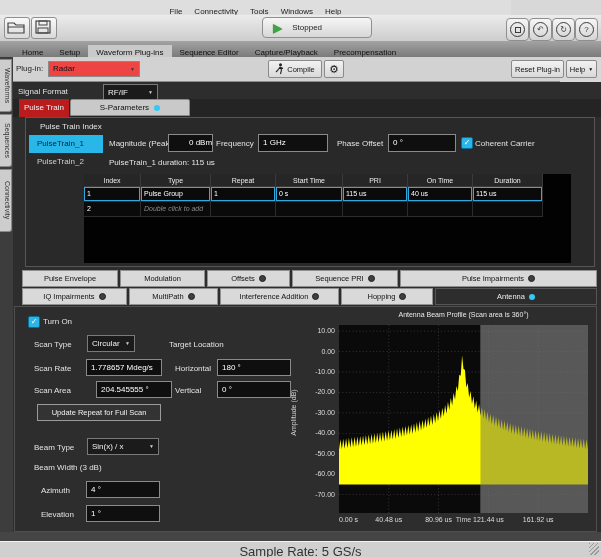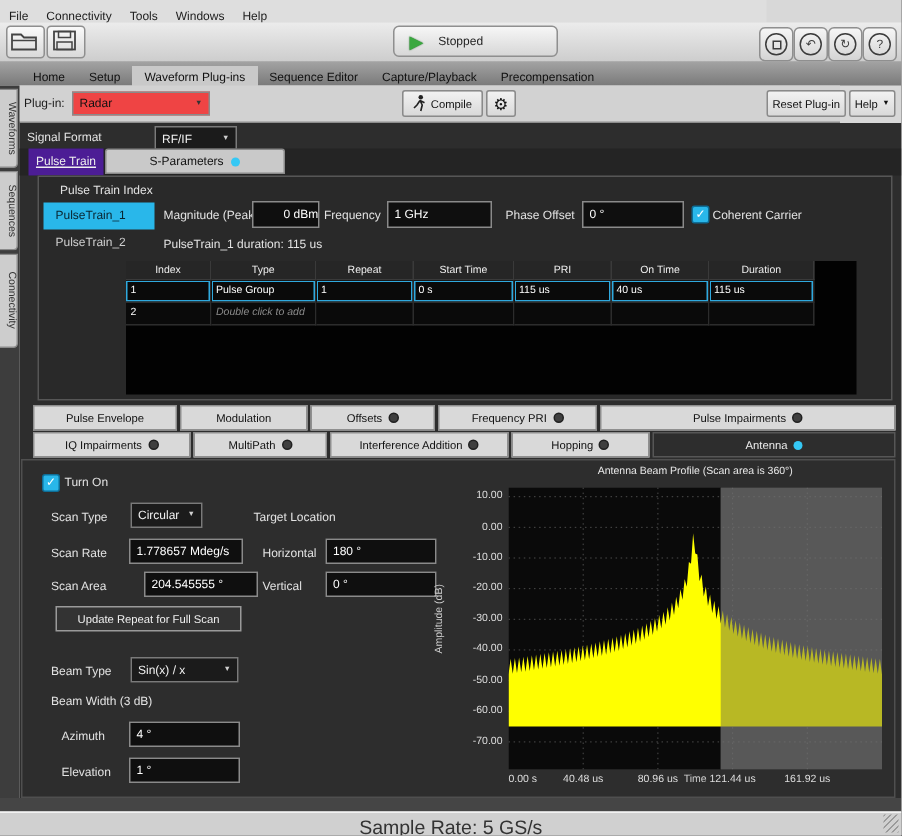--- a/index.html
+++ b/index.html
@@ -2,21 +2,21 @@
 <html><head>
 <meta charset="utf-8">
 <style>
   html,body{margin:0;padding:0;background:#b9b9b9;}
   #win{position:relative;width:601px;height:557px;background:#d8d8d8;overflow:hidden;
        font-family:"Liberation Sans","DejaVu Sans",sans-serif;-webkit-font-smoothing:antialiased;}
   .abs{position:absolute;}
   .lbl{position:absolute;color:#e2e2e2;font-size:8px;white-space:nowrap;}
   .dlbl{position:absolute;color:#1c1c1c;font-size:8px;white-space:nowrap;}
   
-  #menubar{left:0;top:0;width:511px;height:15px;background:#dedede;}
+  #menubar{left:0;top:0;width:511px;height:15px;background:#dedede;text-align:center;}
   #menubar span{display:inline-block;font-size:8px;color:#1c1c1c;padding:2px 6px 0 6px;cursor:default;}
   
   #toolbar{left:0;top:15px;width:601px;height:26px;background:linear-gradient(#ececec,#cdcdcd);border-bottom:1px solid #9d9d9d;}
   .tbtn{position:absolute;top:2px;width:24px;height:20px;border:1px solid #8f8f8f;border-radius:3px;background:linear-gradient(#fafafa,#d9d9d9);}
   #stopped-btn{position:absolute;left:262px;top:2px;width:110px;height:21px;border:1px solid #8f8f8f;border-radius:4px;
      background:linear-gradient(#f6f6f6,#d7d7d7);display:flex;align-items:center;gap:10px;padding-left:10px;box-sizing:border-box;}
   #stopped-btn .play{color:#3aa83f;font-size:12px;line-height:12px;text-shadow:0 0 1px #1c5c20;}
   #stopped-btn .txt{font-size:8px;color:#222;}
   .cirbtn{position:absolute;top:3px;width:21px;height:21px;border:1px solid #8f8f8f;border-radius:4px;
      background:linear-gradient(#f6f6f6,#d4d4d4);display:flex;align-items:center;justify-content:center;}
@@ -41,22 +41,22 @@
   
   #content{left:13px;top:82px;width:588px;height:450px;background:#2d2d2d;}
   .ddrop{position:absolute;background:#1b1b1b;border:1px solid #7a7a7a;color:#f0f0f0;font-size:8px;line-height:15px;
      padding:0 4px;box-sizing:border-box;}
   .ddrop .ar{float:right;font-size:5px;color:#cfcfcf;line-height:15px;}
   .fld{position:absolute;background:#0f0f0f;border:1px solid #8a8a8a;color:#fff;font-size:8px;line-height:15px;
      padding-left:4px;box-sizing:border-box;white-space:nowrap;overflow:hidden;}
   .chk{position:absolute;width:10px;height:10px;background:#29b7ea;border:1px solid #0e6e97;border-radius:2px;
      color:#fff;font-size:8px;line-height:10px;text-align:center;font-weight:bold;}
   #subtabstrip{position:absolute;left:0;top:17px;width:588px;height:18px;background:#242424;}
-  #tab-pulse-train{position:absolute;left:6px;top:17px;width:50px;height:18px;background:#4c1d95;color:#eee;font-size:8px;
-     line-height:18px;text-align:center;text-decoration:underline;}
+  #tab-pulse-train{position:absolute;left:6px;top:17px;width:50px;height:18px;background:#b91c1c;color:#eee;font-size:8px;
+     line-height:18px;text-align:center;}
   #tab-s-parameters{position:absolute;left:57px;top:17px;width:120px;height:17px;background:#c9c9c9;border:1px solid #8a8a8a;
      color:#111;font-size:8px;line-height:16px;text-align:center;box-sizing:border-box;border-radius:2px 2px 0 0;}
   .cdot{display:inline-block;width:6px;height:6px;border-radius:50%;background:#35c8f5;vertical-align:middle;margin-left:3px;}
   .gdot{display:inline-block;width:5px;height:5px;border-radius:50%;background:#3f3f3f;border:1px solid #202020;vertical-align:middle;}
   #innerpanel{position:absolute;left:12px;top:35px;width:570px;height:150px;background:#292929;border:1px solid #565656;box-sizing:border-box;}
   .listitem{position:absolute;left:3px;width:74px;height:18px;font-size:8px;line-height:18px;padding-left:8px;box-sizing:border-box;color:#cfcfcf;}
   .listitem.sel{background:#29b7ea;color:#09242f;}
   
   #tablewrap{position:absolute;left:58px;top:56px;width:487px;height:89px;background:#020202;}
   .trow{display:flex;}
@@ -232,21 +232,21 @@
       <span>Pulse Envelope</span>
       </div>
     <div class="fbtn" style="left:107px;top:188px;width:85px;">
       <span>Modulation</span>
       </div>
     <div class="fbtn" style="left:194px;top:188px;width:83px;">
       <span>Offsets</span>
       <span class="gdot"></span>
       </div>
     <div class="fbtn" style="left:279px;top:188px;width:106px;">
-      <span>Frequency PRI</span>
+      <span>Sequence PRI</span>
       <span class="gdot"></span>
       </div>
     <div class="fbtn" style="left:387px;top:188px;width:197px;">
       <span>Pulse Impairments</span>
       <span class="gdot"></span>
       </div>
 
     <div class="fbtn" style="left:9px;top:206px;width:105px;">
       <span>IQ Impairments</span>
       <span class="gdot"></span>

